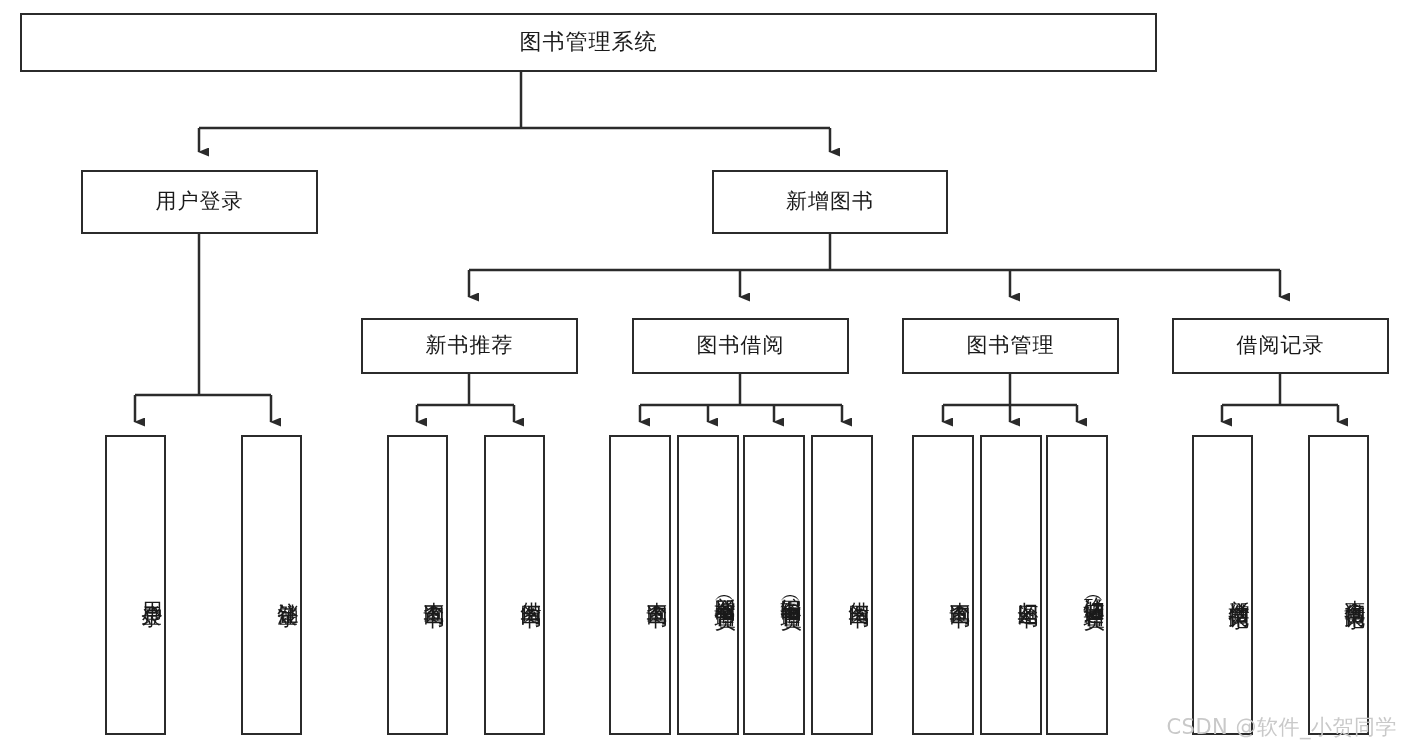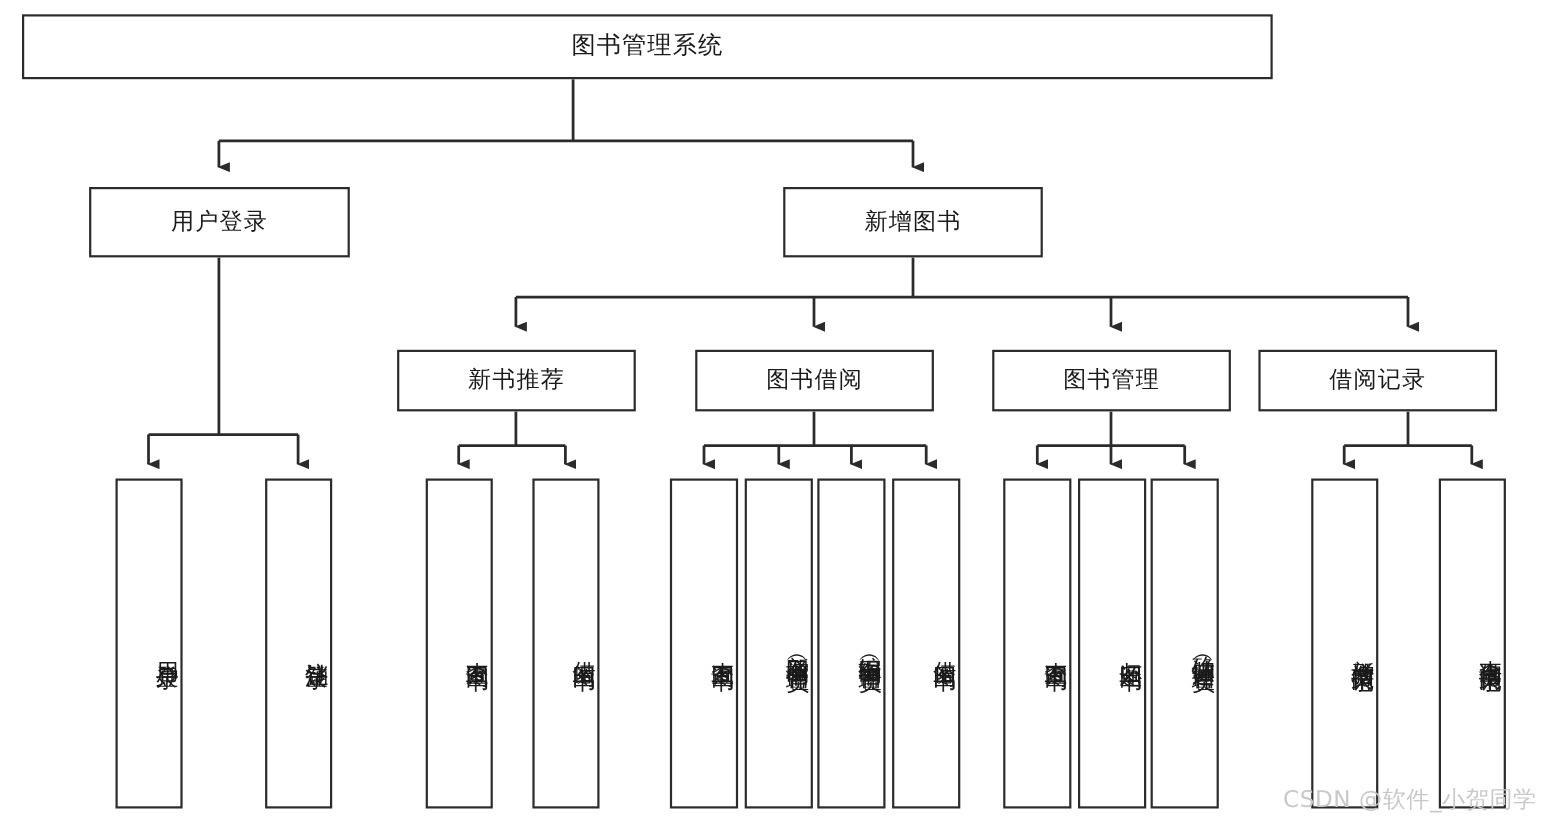--- a/index.html
+++ b/index.html
@@ -139,21 +139,21 @@
 
   <div class="node node-h" style="left:632px; top:318px; width:217px; height:56px;">
     <span>图书借阅</span>
   </div>
   <div class="node node-h" style="left:361px; top:318px; width:217px; height:56px;">
     <span>新书推荐</span>
   </div>
   <div class="node node-h" style="left:902px; top:318px; width:217px; height:56px;">
     <span>图书管理</span>
   </div>
-  <div class="node node-h" style="left:1144px; top:318px; width:217px; height:56px;">
+  <div class="node node-h" style="left:1172px; top:318px; width:217px; height:56px;">
     <span>借阅记录</span>
   </div>
 
   <div class="node node-v" style="left:105px; top:435px; width:61px; height:300px;">
     <span>用户登录</span>
   </div>
   <div class="node node-v" style="left:241px; top:435px; width:61px; height:300px;">
     <span>注销登录</span>
   </div>
 

